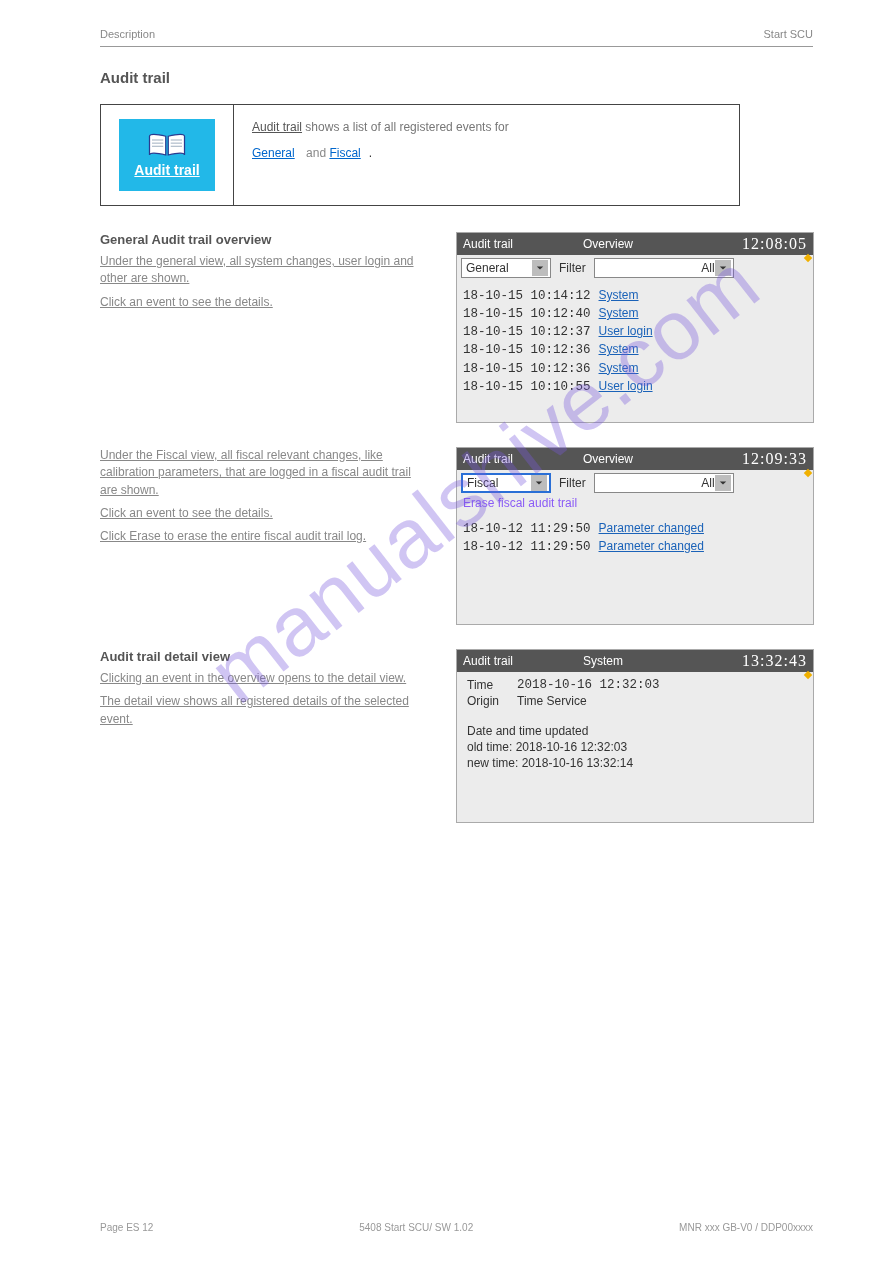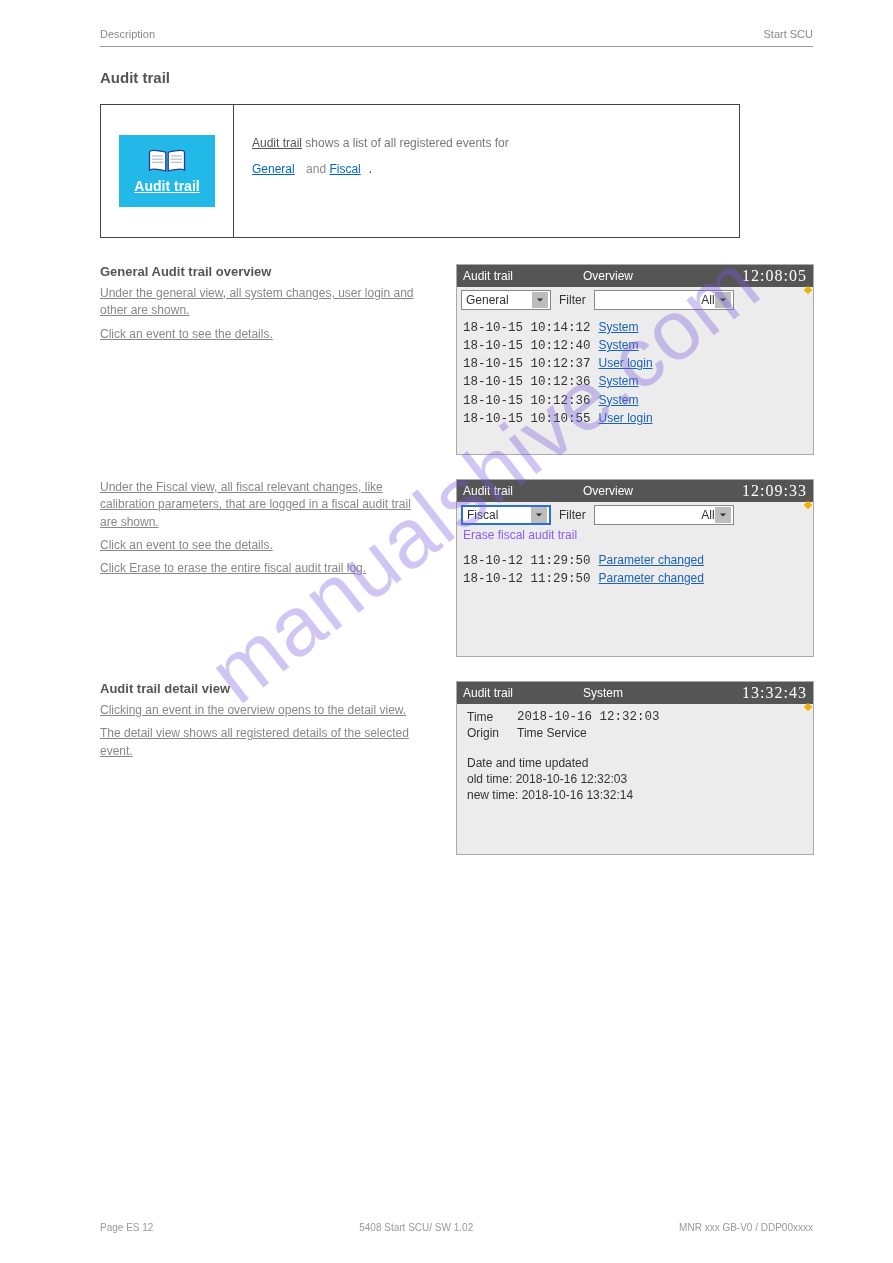--- a/index.html
+++ b/index.html
@@ -36,21 +36,21 @@
   }
   
   table.icon-table {
     border-collapse: collapse;
     width: 640px;
     margin-bottom: 26px;
   }
   table.icon-table td {
     border: 1px solid #444;
     vertical-align: top;
-    padding: 30px 18px;
+    padding: 14px 18px;
   }
   td.icon-cell {
     width: 120px;
     text-align: center;
     padding: 18px 10px;
   }
   .audit-icon-box {
     background: #22b8e8;
     width: 96px;
     height: 72px;

